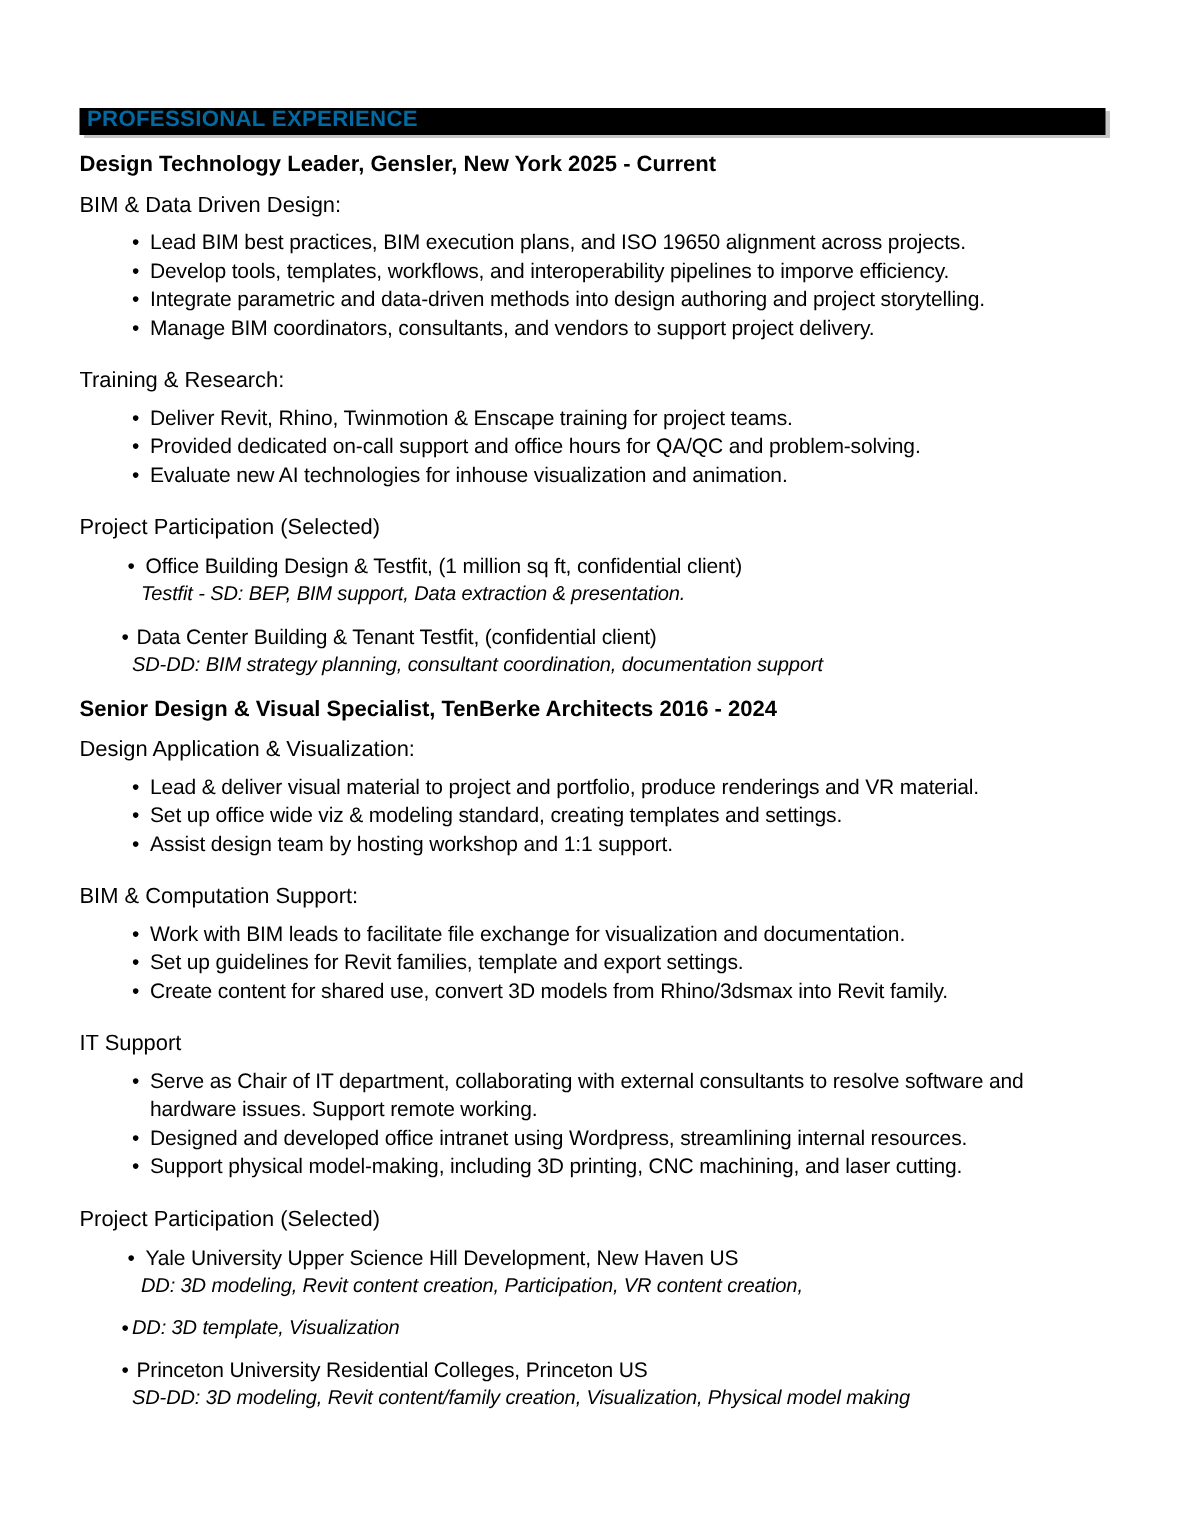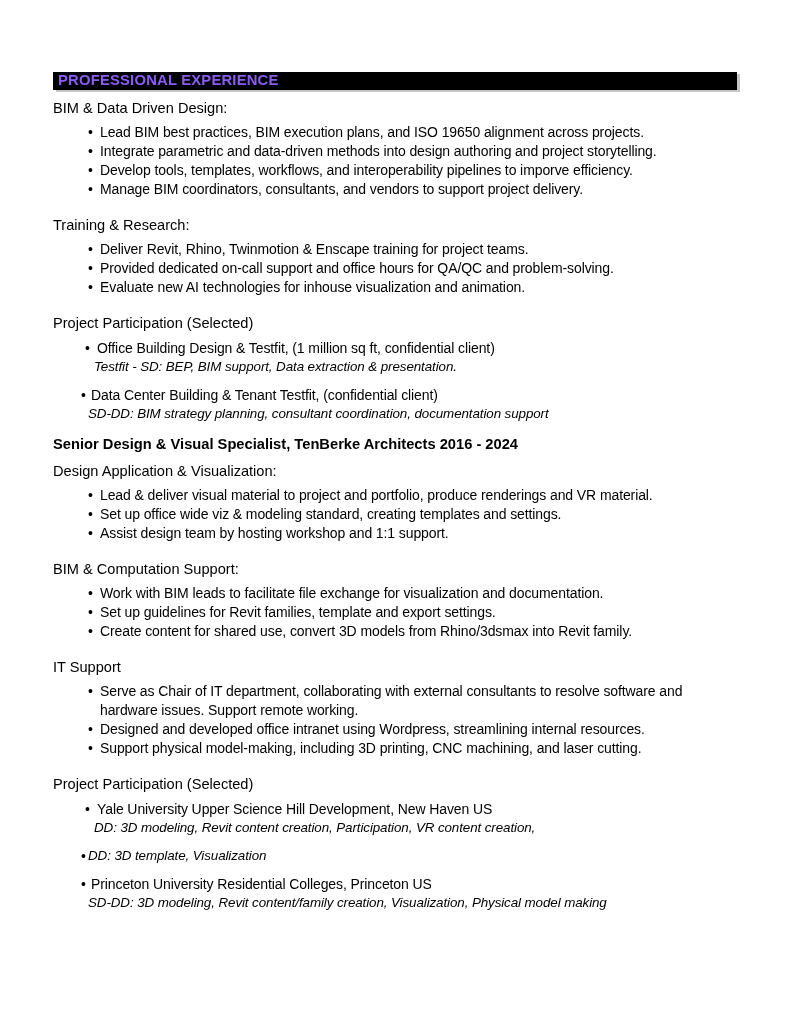--- a/index.html
+++ b/index.html
@@ -8,21 +8,21 @@
     width: 791px; height: 1024px;
     background: #ffffff;
     font-family: "Liberation Sans", "DejaVu Sans", sans-serif;
     color: #000000;
   }
   .page { width: 791px; height: 1024px; overflow: hidden; background: #ffffff; }
   .content { padding: 72px 48px 0 53px; }
 
   .section-bar {
     width: 684px; height: 18px;
-    background: #000000; color: #8b5cf6;
+    background: #000000; color: #0369a1;
     font-weight: bold; font-size: 14.8px; line-height: 17px;
     padding: 0 0 1px 5px; letter-spacing: 0.2px;
     box-shadow: 3px 2px 0 #c6c6c6;
   }
 
   .job-title { margin: 11px 0 0; font-size: 14.7px; font-weight: bold; line-height: 18px; }
   .job + .job { margin-top: 12px; }
 
   .group { margin-top: 18px; }
   .job .group:first-of-type { margin-top: 10px; }
@@ -53,26 +53,27 @@
 </head>
 <body>
 
 <div class="page">
   <div class="content">
     <div class="section-bar">
       <span>PROFESSIONAL EXPERIENCE</span>
     </div>
     <div id="experience-list">
         <section class="job">
+          <h2 class="job-title">Design Technology Leader, Gensler, New York 2025 - Current</h2>
           <div class="group">
             <h3 class="group-heading">BIM &amp; Data Driven Design:</h3>
             <ul class="bullets">
               <li class="bullet">Lead BIM best practices, BIM execution plans, and ISO 19650 alignment across projects.</li>
+              <li class="bullet">Develop tools, templates, workflows, and interoperability pipelines to imporve efficiency.</li>
               <li class="bullet">Integrate parametric and data-driven methods into design authoring and project storytelling.</li>
-              <li class="bullet">Develop tools, templates, workflows, and interoperability pipelines to imporve efficiency.</li>
               <li class="bullet">Manage BIM coordinators, consultants, and vendors to support project delivery.</li>
             </ul>
           </div>
           <div class="group">
             <h3 class="group-heading">Training &amp; Research:</h3>
             <ul class="bullets">
               <li class="bullet">Deliver Revit, Rhino, Twinmotion &amp; Enscape training for project teams.</li>
               <li class="bullet">Provided dedicated on-call support and office hours for QA/QC and problem-solving.</li>
               <li class="bullet">Evaluate new AI technologies for inhouse visualization and animation.</li>
             </ul>

